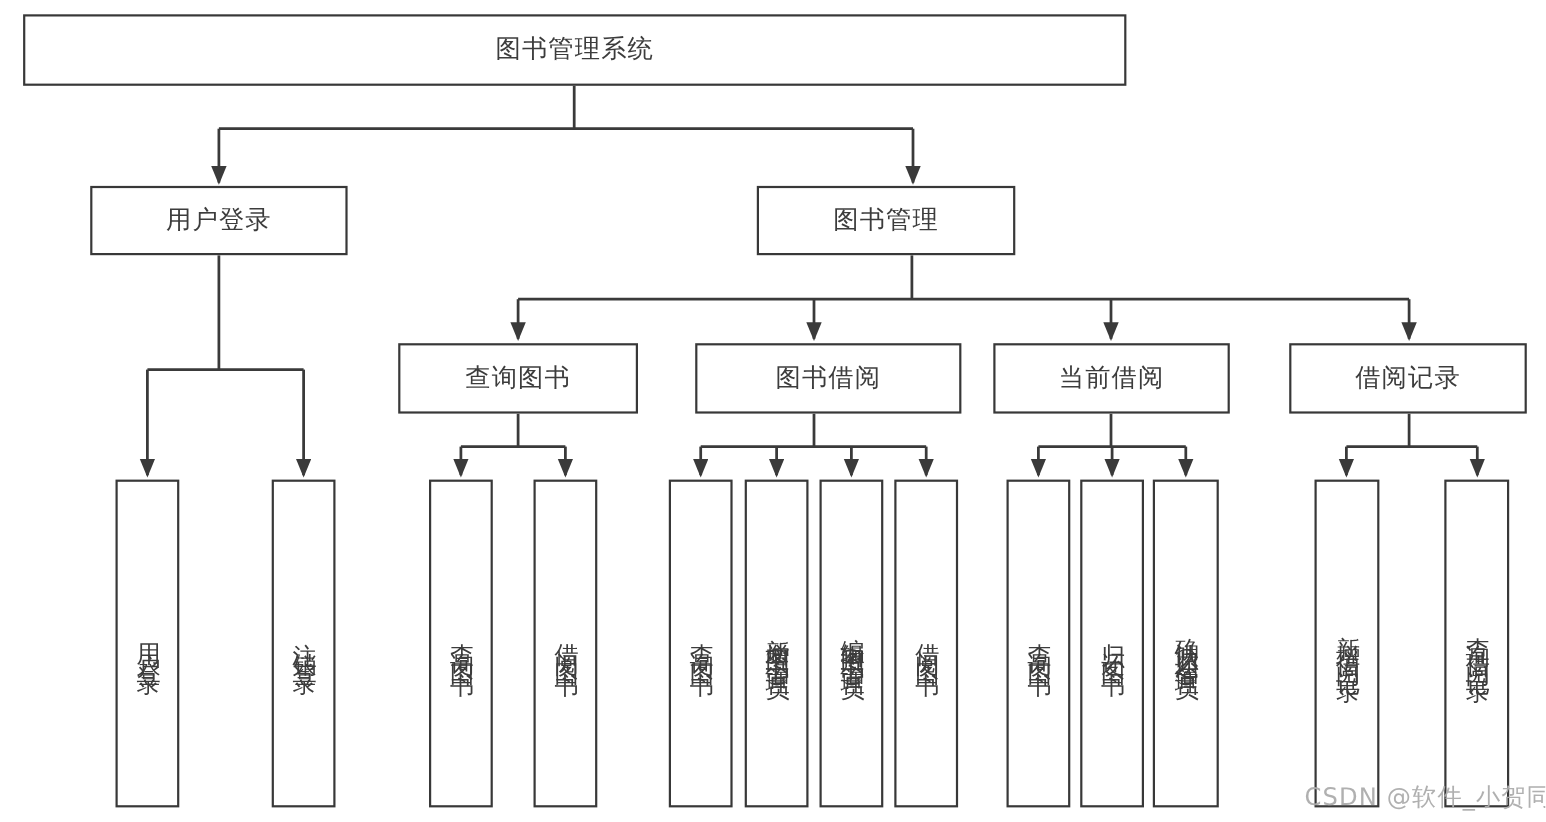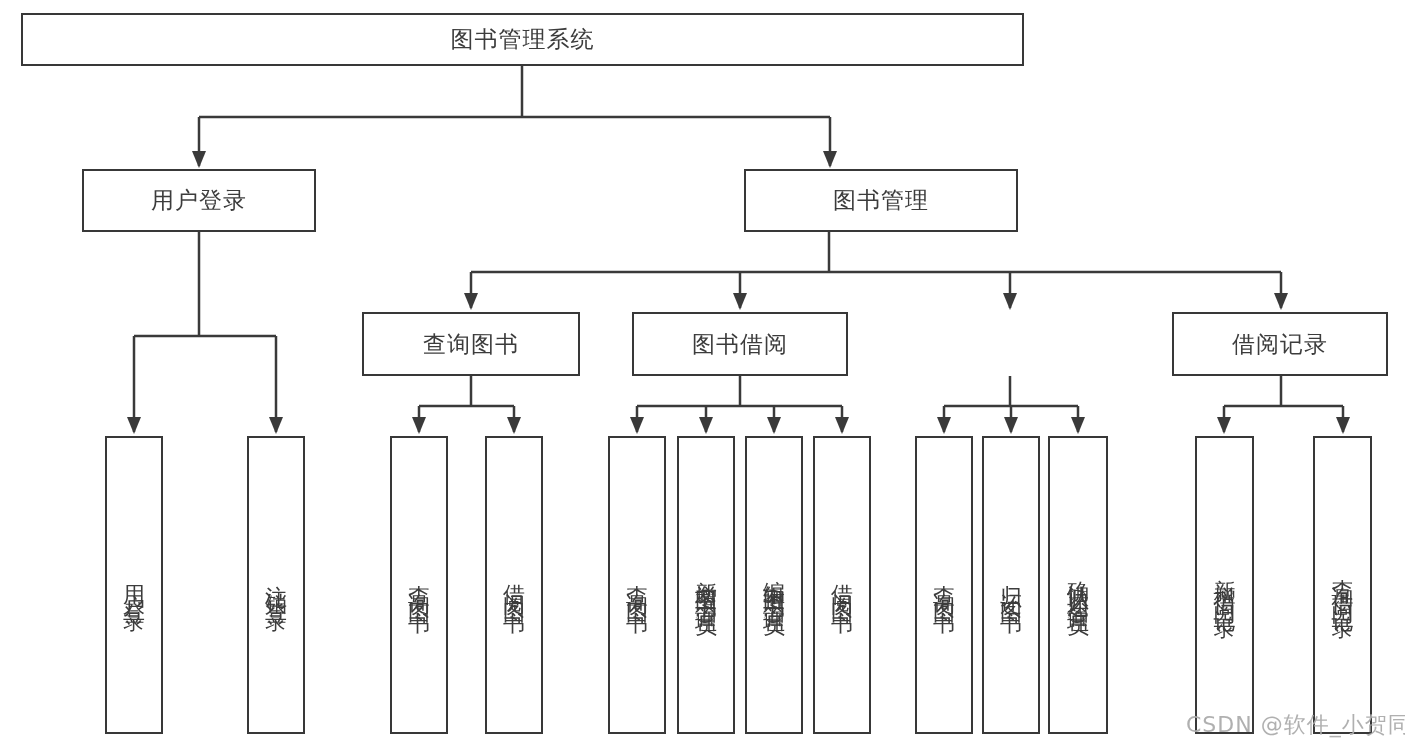--- a/index.html
+++ b/index.html
@@ -91,27 +91,28 @@
     <path class="edge" d="M1010,376 V406 M944,406 H1078"></path>
     <path class="edge" d="M944,406 V432" marker-end="url(#arrow)"></path>
     <path class="edge" d="M1011,406 V432" marker-end="url(#arrow)"></path>
     <path class="edge" d="M1078,406 V432" marker-end="url(#arrow)"></path>
 
     <path class="edge" d="M1281,376 V406 M1224,406 H1343"></path>
     <path class="edge" d="M1224,406 V432" marker-end="url(#arrow)"></path>
     <path class="edge" d="M1343,406 V432" marker-end="url(#arrow)"></path>
   </svg>
 
-  <div class="node" style="left:21px; top:13px; width:1003px; height:53px;">图书管理系统</div>
+  <div class="node" style="left:21px; top:13px; width:1003px; height:65px;">图书管理系统</div>
 
   <div class="node" style="left:82px; top:169px; width:234px; height:63px;">用户登录</div>
-  <div class="node" style="left:744px; top:169px; width:274px; height:63px;">图书管理</div>
+  <div class="node" style="left:688px; top:169px; width:235px; height:63px;">图书管理</div>
 
   <div class="node" style="left:362px; top:312px; width:218px; height:64px;">查询图书</div>
-  <div class="node" style="left:632px; top:312px; width:216px; height:64px;">图书借阅</div>
+  <div class="node" style="left:632px; top:312px; width:242px; height:64px;">图书借阅</div>
+  <div class="node" style="left:903px; top:312px; width:215px; height:64px;">当前借阅</div>
   <div class="node" style="left:1172px; top:312px; width:216px; height:64px;">借阅记录</div>
 
   <div class="node leaf" style="left:105px; top:436px; width:58px; height:298px;">
     <span>用户登录</span>
   </div>
   <div class="node leaf" style="left:247px; top:436px; width:58px; height:298px;">
     <span>注销登录</span>
   </div>
 
   <div class="node leaf" style="left:390px; top:436px; width:58px; height:298px;">

